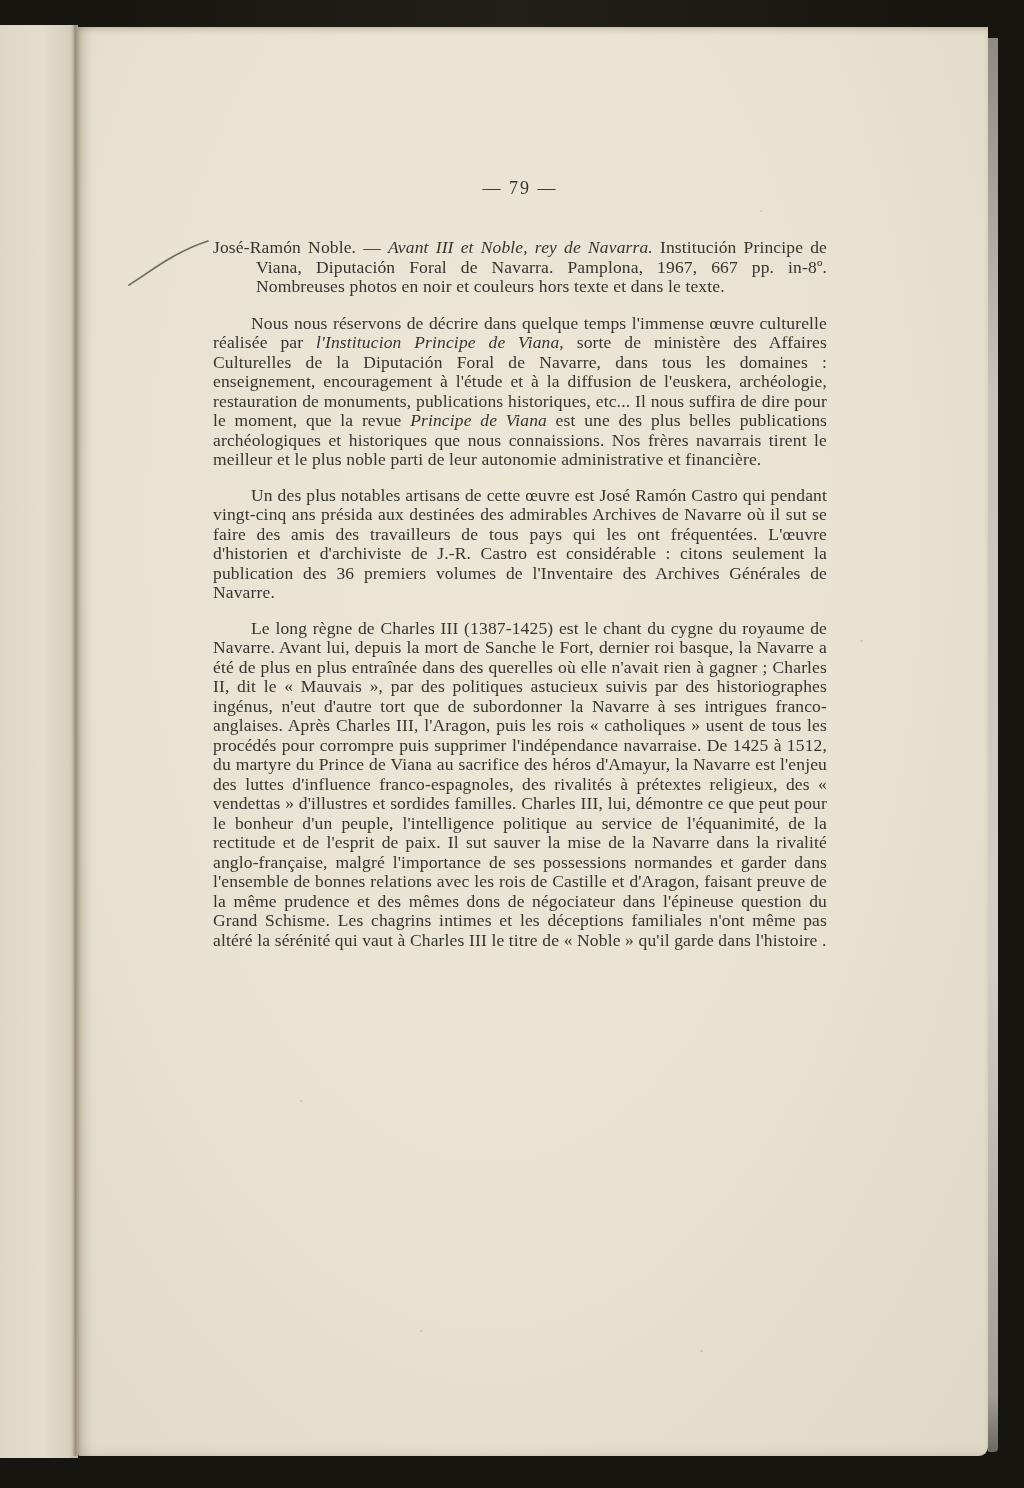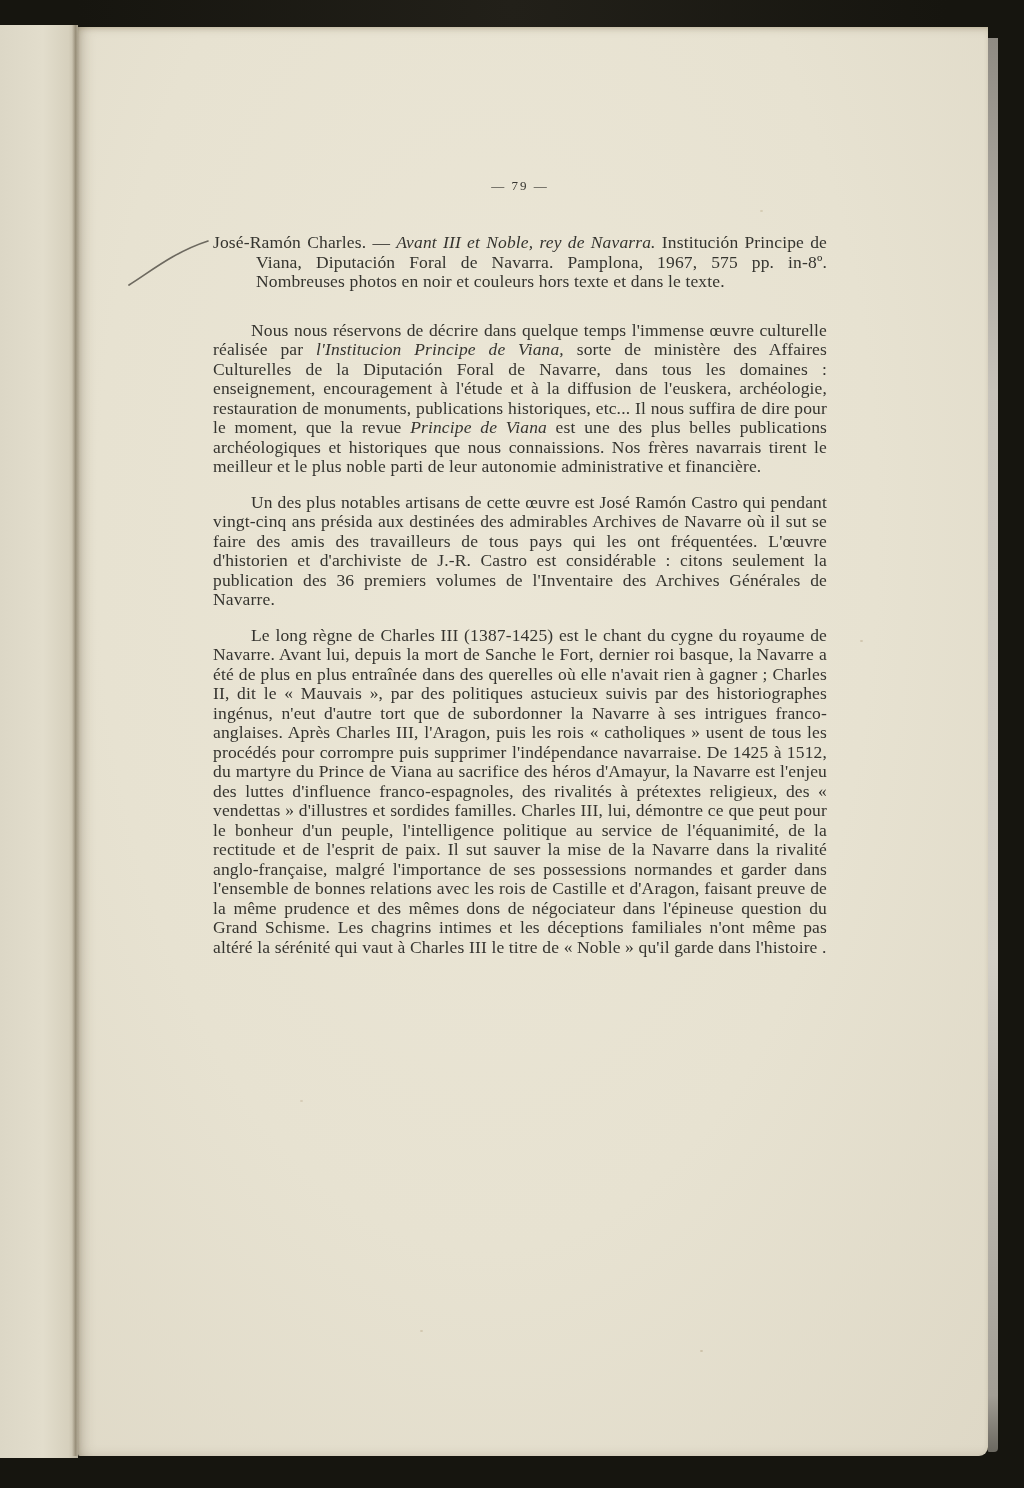--- a/index.html
+++ b/index.html
@@ -41,39 +41,39 @@
     border-radius:0 0 4px 1px;
   }
   
   .text-col {
     position:absolute; left:213px; top:178px; width:614px;
     color:#35342f;
     letter-spacing:0.15px;
   }
   .page-number {
     text-align:center;
-    font-size:13px;
+    font-size:18px;
     letter-spacing:2px;
     margin-bottom:39px;
   }
   .bib-heading {
     font-size:17.5px; line-height:19.5px;
     text-align:justify;
     padding-left:43px; text-indent:-43px;
     hyphens:auto;
   }
   .italic { font-style:italic; }
   .body-para {
     font-size:17.5px; line-height:19.5px;
     text-align:justify;
     text-indent:38px;
     margin-top:16px;
     hyphens:auto;
   }
-  .body-para.first { margin-top:29px; }
+  .body-para.first { margin-top:17px; }
   .pencil-svg { position:absolute; inset:0; pointer-events:none; }
   
   .speck {
     position:absolute; left:700px; top:1350px; width:3px; height:2px; border-radius:50%;
     background:rgba(150,125,85,0.30);
     box-shadow: -280px -20px 0 rgba(150,125,85,0.25),
                  160px -710px 0 rgba(150,125,85,0.28),
                 -400px -250px 0 rgba(150,125,85,0.22),
                  60px -1140px 0 rgba(160,135,90,0.25);
   }
@@ -89,21 +89,21 @@
 
 <div class="gutter-line"></div>
 
 <div class="stack-edge"></div>
 
 <div class="speck"></div>
 
 <div class="text-col">
   <div class="page-number">— 79 —</div>
 
-  <p class="bib-heading"><span>José-Ramón Charles. — </span><span class="italic">Avant III et Noble, rey de Navarra.</span><span> Institución Principe de Viana, Diputación Foral de Navarra. Pamplona, 1967, 575 pp. in-8º. Nombreuses photos en noir et couleurs hors texte et dans le texte.</span></p>
+  <p class="bib-heading"><span>José-Ramón Noble. — </span><span class="italic">Avant III et Noble, rey de Navarra.</span><span> Institución Principe de Viana, Diputación Foral de Navarra. Pamplona, 1967, 667 pp. in-8º. Nombreuses photos en noir et couleurs hors texte et dans le texte.</span></p>
 
   <p class="body-para first"><span>Nous nous réservons de décrire dans quelque temps l'immense œuvre culturelle réalisée par </span><span class="italic">l'Institucion Principe de Viana,</span><span> sorte de ministère des Affaires Culturelles de la Diputación Foral de Navarre, dans tous les domaines : enseignement, encouragement à l'étude et à la diffusion de l'euskera, archéologie, restauration de monuments, publications historiques, etc... Il nous suffira de dire pour le moment, que la revue </span><span class="italic">Principe de Viana</span><span> est une des plus belles publications archéologiques et historiques que nous connaissions. Nos frères navarrais tirent le meilleur et le plus noble parti de leur autonomie administrative et financière.</span></p>
 
   <p class="body-para">Un des plus notables artisans de cette œuvre est José Ramón Castro qui pendant vingt-cinq ans présida aux destinées des admirables Archives de Navarre où il sut se faire des amis des travailleurs de tous pays qui les ont fréquentées. L'œuvre d'historien et d'archiviste de J.-R. Castro est considérable : citons seulement la publication des 36 premiers volumes de l'Inventaire des Archives Générales de Navarre.</p>
 
 
   <p class="body-para">Le long règne de Charles III (1387-1425) est le chant du cygne du royaume de Navarre. Avant lui, depuis la mort de Sanche le Fort, dernier roi basque, la Navarre a été de plus en plus entraînée dans des querelles où elle n'avait rien à gagner ; Charles II, dit le « Mauvais », par des politiques astucieux suivis par des historiographes ingénus, n'eut d'autre tort que de subordonner la Navarre à ses intrigues franco-anglaises. Après Charles III, l'Aragon, puis les rois « catholiques » usent de tous les procédés pour corrompre puis supprimer l'indépendance navarraise. De 1425 à 1512, du martyre du Prince de Viana au sacrifice des héros d'Amayur, la Navarre est l'enjeu des luttes d'influence franco-espagnoles, des rivalités à prétextes religieux, des « vendettas » d'illustres et sordides familles. Charles III, lui, démontre ce que peut pour le bonheur d'un peuple, l'intelligence politique au service de l'équanimité, de la rectitude et de l'esprit de paix. Il sut sauver la mise de la Navarre dans la rivalité anglo-française, malgré l'importance de ses possessions normandes et garder dans l'ensemble de bonnes relations avec les rois de Castille et d'Aragon, faisant preuve de la même prudence et des mêmes dons de négociateur dans l'épineuse question du Grand Schisme. Les chagrins intimes et les déceptions familiales n'ont même pas altéré la sérénité qui vaut à Charles III le titre de « Noble » qu'il garde dans l'histoire .</p>
 </div>
 
 <svg class="pencil-svg" width="1024" height="1488" viewBox="0 0 1024 1488">

